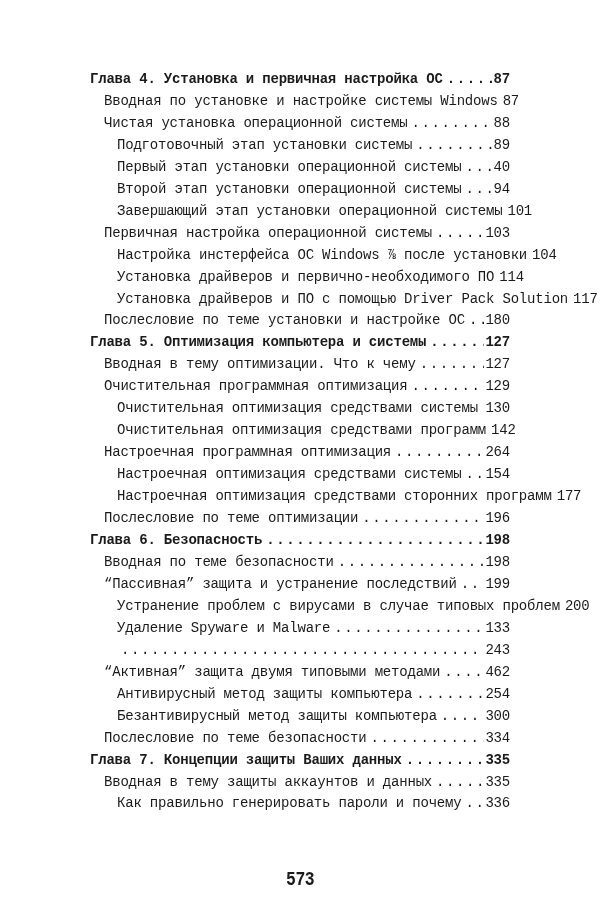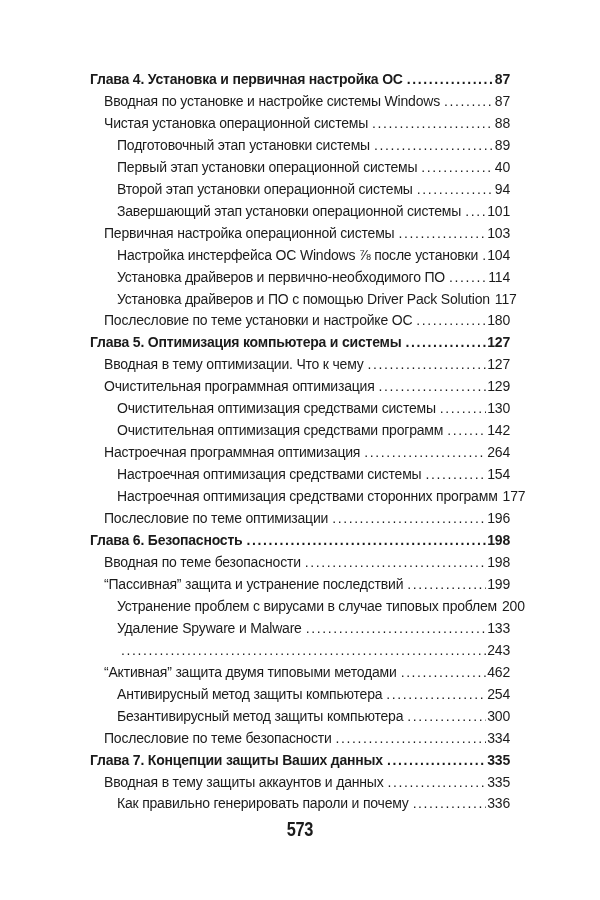--- a/index.html
+++ b/index.html
@@ -2,21 +2,21 @@
 <html><head>
 <meta charset="utf-8">
 <style>
   html, body { margin: 0; padding: 0; }
   .page {
     position: relative;
     width: 600px;
     height: 900px;
     background: #ffffff;
     color: #1b1b1b;
-    font-family: Liberation Sans, sans-serif;
+    font-family: Liberation Mono, monospace;
     overflow: hidden;
   }
   .toc {
     position: absolute;
     left: 90px;
     right: 90px;
     top: 69px;
   }
   .toc-row {
     display: flex;
@@ -33,21 +33,21 @@
   .dot-leader {
     flex: 1 1 0;
     min-width: 0;
     overflow: hidden;
     letter-spacing: 1.6px;
     margin: 0 1px 0 4px;
   }
   .entry-page { flex: 0 0 auto; text-align: right; }
   .folio {
     position: absolute;
-    top: 817px;
+    top: 868px;
     left: 0;
     width: 100%;
     text-align: center;
   }
   .folio .folio-num {
     display: inline-block;
     font-size: 21px;
     font-weight: 700;
     letter-spacing: -0.5px;
     transform: scaleX(0.78);

